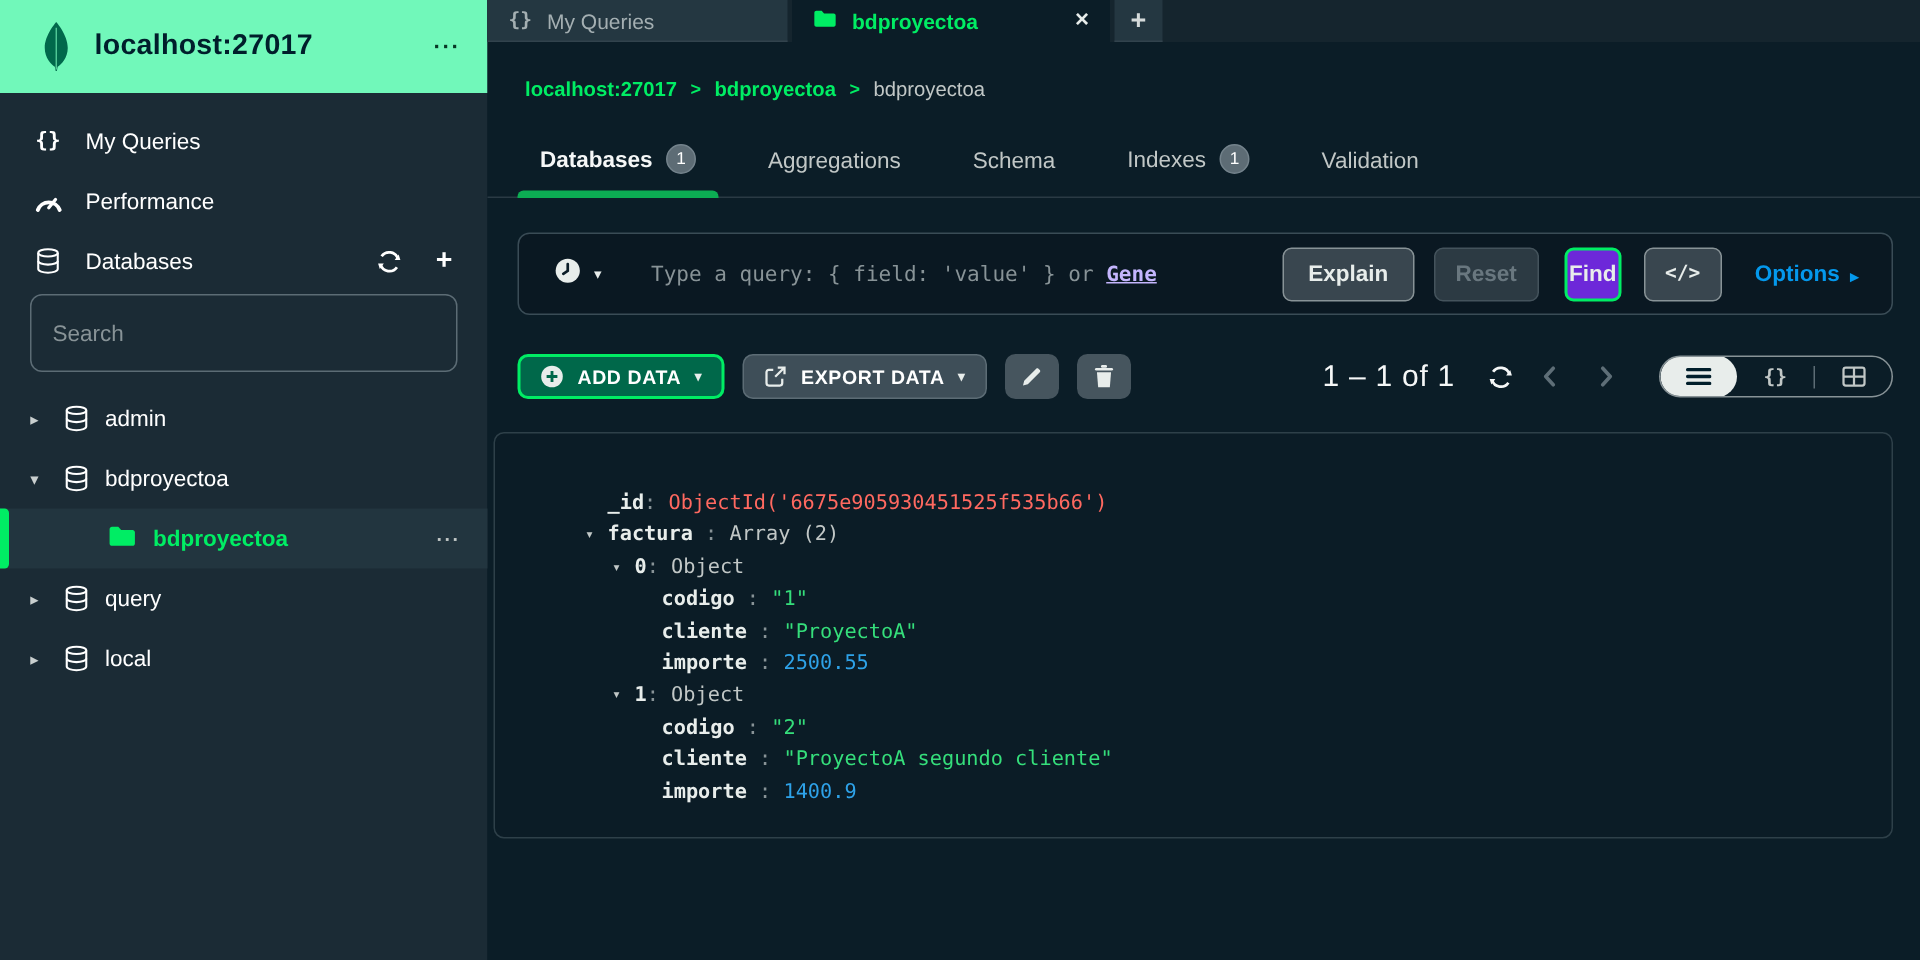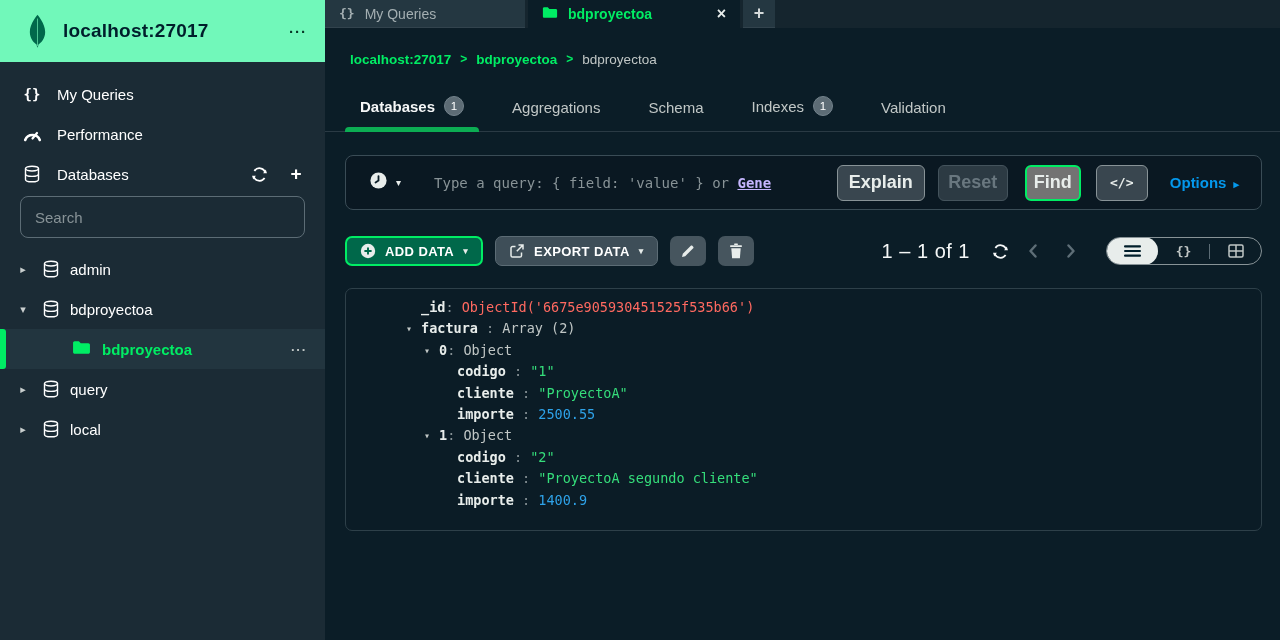--- a/index.html
+++ b/index.html
@@ -12,21 +12,21 @@
   .sb-header { height:62px; background:#71F8BA; display:flex; align-items:center; padding:0 18px 0 26px; gap:14px; }
   .sb-title { font-size:19px; font-weight:bold; color:#001E2B; flex:1; letter-spacing:.2px; }
   .sb-menu { color:#083826; font-size:15px; font-weight:bold; letter-spacing:1px; cursor:pointer; }
   .nav { margin-top:12px; }
   .nav-item { height:40px; display:flex; align-items:center; gap:15px; padding:0 18px 0 22px; font-size:15px; color:#FFFFFF; cursor:pointer; }
   .nav-icon { width:20px; display:flex; justify-content:center; align-items:center; }
   .braces { font-family:"DejaVu Sans Mono", monospace; font-weight:bold; font-size:14px; color:#fff; }
   .nav-spacer { flex:1; }
   .nav-action { width:22px; display:flex; justify-content:center; align-items:center; cursor:pointer; color:#fff; font-size:19px; font-weight:bold; }
   .search-wrap { padding:2px 20px 0; }
-  .search-input { width:100%; height:42px; background:transparent; border:1px solid #5C6C75; border-radius:8px; color:#C1C7C6; font-size:15px; padding:0 14px; font-family:"Liberation Sans", sans-serif; }
+  .search-input { width:100%; height:52px; background:transparent; border:1px solid #5C6C75; border-radius:8px; color:#C1C7C6; font-size:15px; padding:0 14px; font-family:"Liberation Sans", sans-serif; }
   .search-input::placeholder { color:#889397; }
   .tree { margin-top:11px; }
   .tree-row { height:40px; display:flex; align-items:center; font-size:15px; color:#fff; position:relative; cursor:pointer; }
   .tree-row.db { padding-left:14px; gap:8px; }
   .tw-caret { width:18px; text-align:center; font-size:11px; color:#C9CFCF; }
   .db-icon { width:22px; display:flex; justify-content:center; }
   .tree-row.coll { background:#22353F; padding-left:72px; gap:11px; }
   .tree-row.coll::before { content:""; position:absolute; left:0; top:0; bottom:0; width:6px; background:#00ED64; border-radius:0 3px 3px 0; }
   .coll-label { color:#00ED64; font-weight:bold; }
   .coll-menu { margin-left:auto; padding-right:18px; color:#C1C7C6; font-weight:bold; letter-spacing:1px; font-size:13px; }
@@ -49,44 +49,44 @@
   .coll-tabs { display:flex; align-items:flex-end; padding-left:35px; gap:48px; height:58px; border-bottom:1px solid #2A3A44; position:relative; }
   .ctab { padding-bottom:15px; font-size:15px; color:#C1C7C6; display:flex; align-items:center; gap:9px; cursor:pointer; position:relative; }
   .ctab.active { color:#F5F7F7; font-weight:bold; }
   .ctab.active::after { content:""; position:absolute; left:-15px; right:-15px; bottom:-1px; height:5px; background:#0CAD53; border-radius:4px 4px 0 0; }
   .badge { min-width:20px; height:20px; border-radius:10px; background:#5D6C75; border:1px solid #74838C; color:#fff; font-size:11.5px; font-weight:normal; display:flex; align-items:center; justify-content:center; }
 
   .querybar { margin:23px 18px 0 20px; height:55px; border:1px solid #3A4C56; border-radius:8px; background:#0A1822; display:flex; align-items:center; padding:0 14px 0 24px; }
   .q-caret { color:#E8EDEB; font-size:10px; margin-left:9px; }
   .q-text { margin-left:33px; flex:1; min-width:0; overflow:hidden; white-space:nowrap; font-family:"DejaVu Sans Mono", monospace; font-size:14px; color:#889397; }
   .q-link { color:#c4b5fd; font-weight:bold; text-decoration:underline; cursor:pointer; }
-  .btn { height:36px; border-radius:6px; font-size:18px; font-weight:bold; display:inline-flex; align-items:center; justify-content:center; cursor:pointer; font-family:"Liberation Sans", sans-serif; }
+  .btn { height:36px; border-radius:6px; font-size:15px; font-weight:bold; display:inline-flex; align-items:center; justify-content:center; cursor:pointer; font-family:"Liberation Sans", sans-serif; }
   .btn-explain { width:88px; background:#39464F; border:1px solid #889397; color:#E8EDEB; margin-right:13px; }
   .btn-reset { width:70px; background:#2C3A43; border:1px solid #44535C; color:#69777F; margin-right:17px; cursor:default; }
-  .btn-find { width:56px; background:#737373; border:2px solid #00ED64; color:#E8EDEB; margin-right:15px; }
+  .btn-find { width:38px; background:#6d28d9; border:2px solid #00ED64; color:#E8EDEB; margin-right:15px; }
   .btn-code { width:52px; background:#39464F; border:1px solid #889397; color:#E8EDEB; font-family:"DejaVu Sans Mono", monospace; font-size:13px; font-weight:bold; margin-right:22px; }
   .q-options { color:#0498EC; font-weight:bold; font-size:15px; display:flex; align-items:flex-end; gap:7px; margin-right:8px; cursor:pointer; }
   .q-options .arrow { font-size:11px; }
 
   .toolbar { margin:26px 18px 0 20px; display:flex; align-items:center; }
   .btn-add { height:30px; border-radius:7px; background:#00684A; border:2px solid #00ED64; color:#fff; font-size:13px; font-weight:bold; display:inline-flex; align-items:center; gap:9px; padding:0 13px; letter-spacing:.4px; cursor:pointer; }
   .btn-export { height:30px; border-radius:7px; background:#3E4E58; border:1px solid #5C6C75; color:#fff; font-size:13px; font-weight:bold; display:inline-flex; align-items:center; gap:9px; padding:0 13px; margin-left:12px; letter-spacing:.4px; cursor:pointer; }
   .mini-caret { font-size:9px; color:#E8EDEB; }
   .icon-btn { width:36px; height:30px; border-radius:7px; background:#46555E; display:inline-flex; align-items:center; justify-content:center; margin-left:12px; cursor:pointer; }
   .tb-right { margin-left:auto; display:flex; align-items:center; }
   .pag-text { font-size:20px; color:#F5F7F7; letter-spacing:.5px; margin-right:16px; }
   .tb-icon { display:inline-flex; align-items:center; justify-content:center; width:28px; cursor:pointer; }
   .pager { margin:0 5px; }
   .segmented { display:flex; align-items:center; height:28px; border:1px solid #889397; border-radius:14px; margin-left:16px; overflow:hidden; }
   .seg { width:51px; height:28px; display:flex; align-items:center; justify-content:center; color:#C1C7C6; cursor:pointer; }
   .seg.active { background:#E8EDEB; border-radius:14px; }
   .seg .braces { color:#C1C7C6; font-size:13px; }
   .seg-div { width:1px; height:15px; background:#5C6C75; }
 
-  .docpanel { margin:22px 18px 0 20px; border:1px solid #2E4049; border-radius:7px; background:#0B1C26; padding:8px 0 19px; }
+  .docpanel { margin:22px 18px 0 4px; border:1px solid #2E4049; border-radius:7px; background:#0B1C26; padding:36px 0 19px; }
   .doc-line { font-family:"DejaVu Sans Mono", monospace; font-size:13.5px; line-height:21.4px; white-space:pre; display:flex; }
   .lvl0 { padding-left:60px; } .lvl1 { padding-left:78px; } .lvl2 { padding-left:96px; }
   .doc-caret { width:15px; color:#C1C7C6; font-size:10px; }
   .key { font-weight:bold; color:#E8EDEB; }
   .sep { color:#889397; }
   .val-objectid { color:#FF6960; }
   .val-type { color:#C1C7C6; }
   .val-string { color:#35DE7B; }
   .val-number { color:#2EA2E8; }
 </style>

